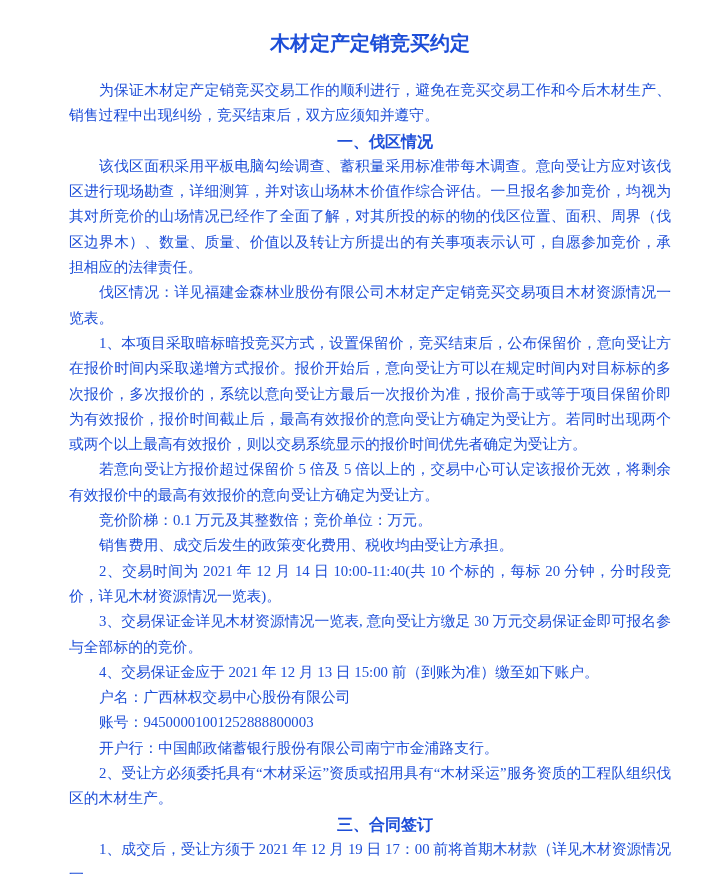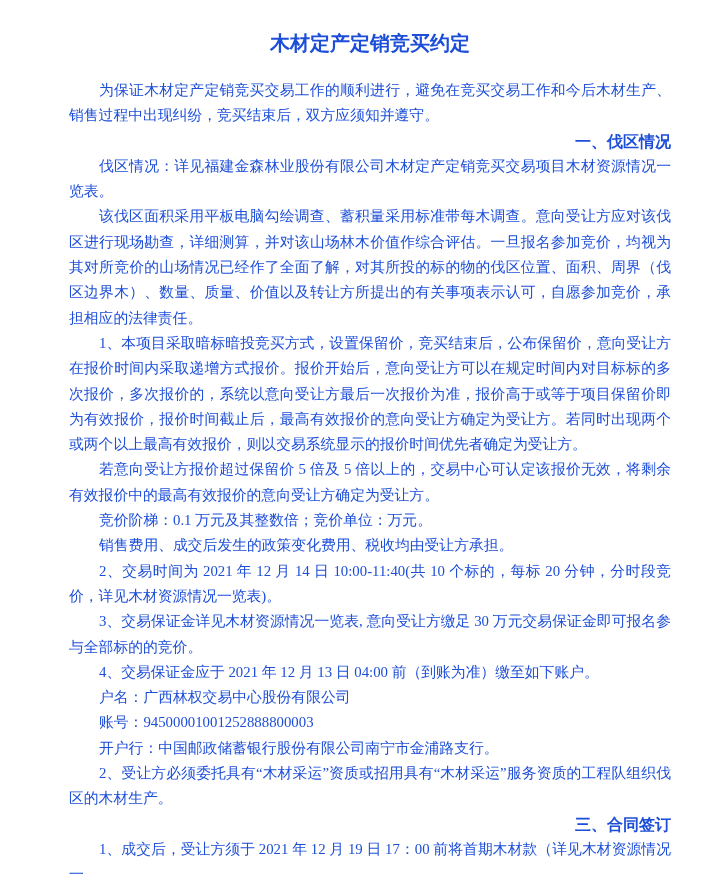--- a/index.html
+++ b/index.html
@@ -31,41 +31,41 @@
     line-height: 25.3px;
     text-align: justify;
     text-justify: inter-ideograph;
   }
   .content p {
     margin: 0;
     text-indent: 30px;
   }
   .content p.heading {
     font-weight: bold;
-    text-align: right;
+    text-align: center;
     font-size: 16px;
   }
 </style>
 </head>
 <body>
 
 <div class="page">
   <div class="doc-title">木材定产定销竞买约定</div>
   <div class="content">
     <p class="body">为保证木材定产定销竞买交易工作的顺利进行，避免在竞买交易工作和今后木材生产、销售过程中出现纠纷，竞买结束后，双方应须知并遵守。</p>
     <p class="heading">一、伐区情况</p>
+    <p class="body">该伐区面积采用平板电脑勾绘调查、蓄积量采用标准带每木调查。意向受让方应对该伐区进行现场勘查，详细测算，并对该山场林木价值作综合评估。一旦报名参加竞价，均视为其对所竞价的山场情况已经作了全面了解，对其所投的标的物的伐区位置、面积、周界（伐区边界木）、数量、质量、价值以及转让方所提出的有关事项表示认可，自愿参加竞价，承担相应的法律责任。</p>
     <p class="body">伐区情况：详见福建金森林业股份有限公司木材定产定销竞买交易项目木材资源情况一览表。</p>
-    <p class="body">该伐区面积采用平板电脑勾绘调查、蓄积量采用标准带每木调查。意向受让方应对该伐区进行现场勘查，详细测算，并对该山场林木价值作综合评估。一旦报名参加竞价，均视为其对所竞价的山场情况已经作了全面了解，对其所投的标的物的伐区位置、面积、周界（伐区边界木）、数量、质量、价值以及转让方所提出的有关事项表示认可，自愿参加竞价，承担相应的法律责任。</p>
     <p class="body">1、本项目采取暗标暗投竞买方式，设置保留价，竞买结束后，公布保留价，意向受让方在报价时间内采取递增方式报价。报价开始后，意向受让方可以在规定时间内对目标标的多次报价，多次报价的，系统以意向受让方最后一次报价为准，报价高于或等于项目保留价即为有效报价，报价时间截止后，最高有效报价的意向受让方确定为受让方。若同时出现两个或两个以上最高有效报价，则以交易系统显示的报价时间优先者确定为受让方。</p>
     <p class="body">若意向受让方报价超过保留价 5 倍及 5 倍以上的，交易中心可认定该报价无效，将剩余有效报价中的最高有效报价的意向受让方确定为受让方。</p>
     <p class="body">竞价阶梯：0.1 万元及其整数倍；竞价单位：万元。</p>
     <p class="body">销售费用、成交后发生的政策变化费用、税收均由受让方承担。</p>
     <p class="body">2、交易时间为 2021 年 12 月 14 日 10:00-11:40(共 10 个标的，每标 20 分钟，分时段竞价，详见木材资源情况一览表)。</p>
     <p class="body">3、交易保证金详见木材资源情况一览表, 意向受让方缴足 30 万元交易保证金即可报名参与全部标的的竞价。</p>
-    <p class="body">4、交易保证金应于 2021 年 12 月 13 日 04:00 前（到账为准）缴至如下账户。</p>
+    <p class="body">4、交易保证金应于 2021 年 12 月 13 日 15:00 前（到账为准）缴至如下账户。</p>
     <p class="body">户名：广西林权交易中心股份有限公司</p>
     <p class="body">账号：94500001001252888800003</p>
     <p class="body">开户行：中国邮政储蓄银行股份有限公司南宁市金浦路支行。</p>
     <p class="body">2、受让方必须委托具有“木材采运”资质或招用具有“木材采运”服务资质的工程队组织伐区的木材生产。</p>
     <p class="heading">三、合同签订</p>
     <p class="body">1、成交后，受让方须于 2021 年 12 月 19 日 17：00 前将首期木材款（详见木材资源情况一</p>
   </div>
 </div>
 
 </body></html>

